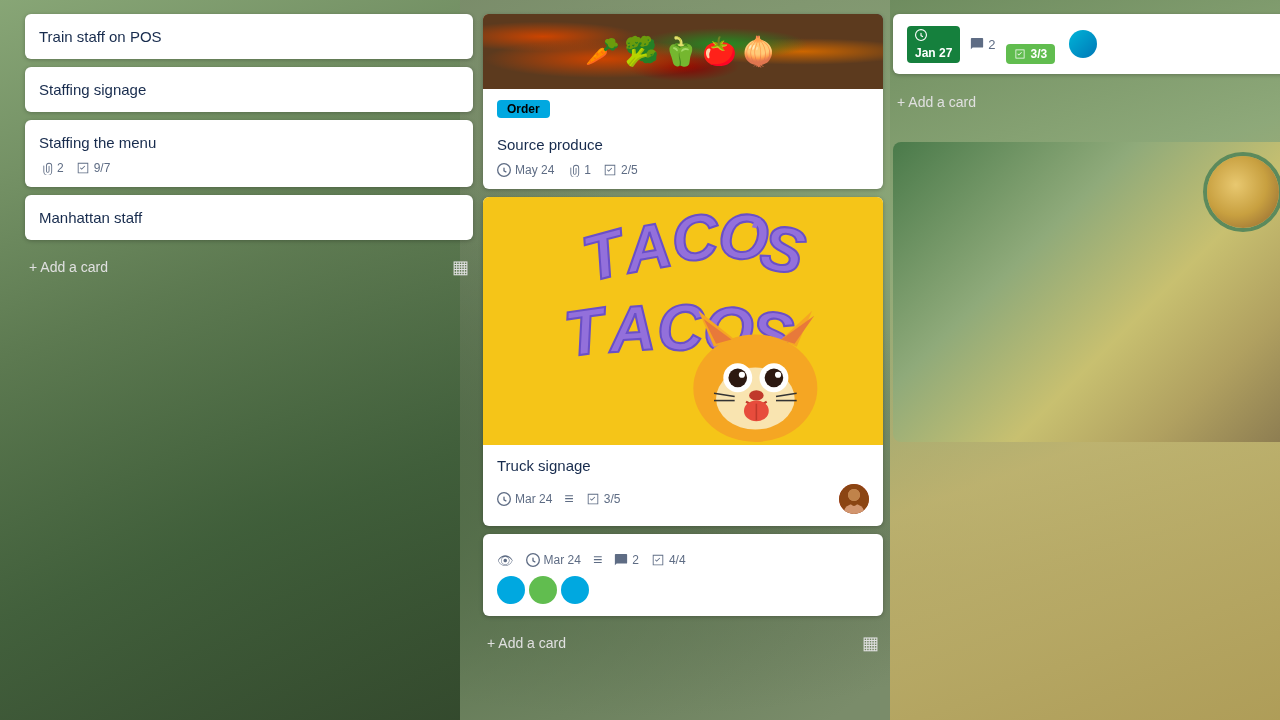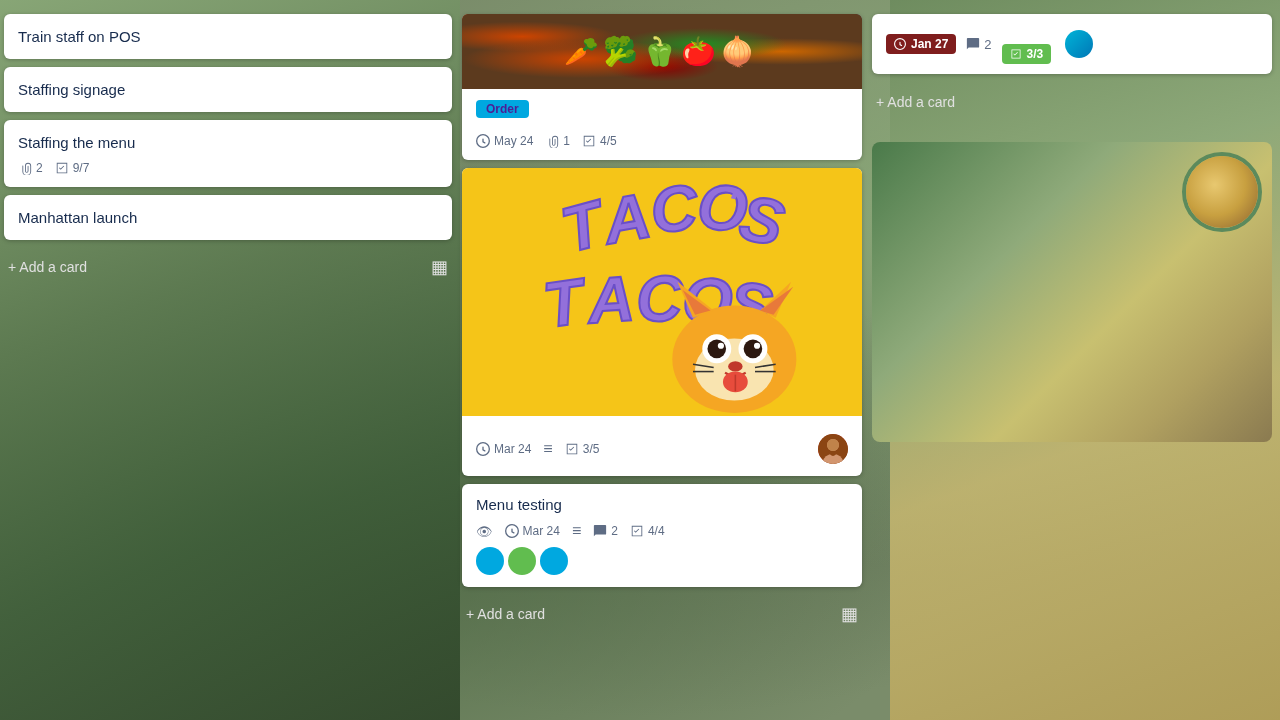--- a/index.html
+++ b/index.html
@@ -38,21 +38,21 @@
       background: linear-gradient(160deg, #6b8a5c 0%, #8faa7a 30%, #c8b870 60%, #b8a055 100%);
       opacity: 0.85;
     }
 
     .board {
       position: absolute;
       inset: 0;
       display: flex;
       flex-direction: row;
       align-items: flex-start;
-      padding: 10px 4px;
+      padding: 10px 25px;
       gap: 10px;
     }
 
     
     .column-left {
       width: 448px;
       min-width: 448px;
       display: flex;
       flex-direction: column;
       gap: 8px;
@@ -150,22 +150,22 @@
     .card-body {
       padding: 10px 14px 12px;
     }
 
     .label-badge {
       display: inline-block;
       padding: 2px 10px;
       border-radius: 4px;
       font-size: 12px;
       font-weight: 600;
-      color: #4c1d95;
-      margin-bottom: 8px;
+      color: #000000;
+      margin-bottom: 16px;
     }
 
     .label-order { background: #00a8e0; }
 
     .card-taco-cover {
       width: 100%;
       height: 248px;
       background: #f5c518;
       position: relative;
       overflow: hidden;
@@ -205,28 +205,29 @@
       color: #fff;
       border-radius: 4px;
       padding: 3px 8px;
       font-size: 12px;
       font-weight: 600;
       margin-top: 20px;
     }
 
     .badge-date-green {
       display: flex;
-      align-items: center;
+      align-items: flex-start;
       gap: 5px;
-      background: #7f1d1d;
+      background: #15803d;
       color: #fff;
       border-radius: 4px;
       padding: 3px 8px;
       font-size: 12px;
       font-weight: 600;
+      flex-direction: column;
     }
 
     .badge-comment {
       display: flex;
       align-items: center;
       gap: 4px;
       color: #5e6c84;
       font-size: 13px;
     }
 
@@ -309,55 +310,56 @@
         <div class="card-meta-item">
           <svg viewBox="0 0 16 16">
               <path d="M2 2h12v12H2V2zm1 1v10h10V3H3zm1.5 5l2 2 4-4-.7-.7-3.3 3.3-1.3-1.3-.7.7z"></path>
             </svg>
           <span>9/7</span>
         </div>
       </div>
     </div>
 
     <div class="card">
-      <span class="card-title">Manhattan launch</span>
+      <span class="card-title">Manhattan staff</span>
     </div>
 
     <div style="display:flex; align-items:center; justify-content:space-between; padding:8px 4px; cursor:pointer;">
       <span style="color:#e0e0e0; font-size:14px;">+ Add a card</span>
       <span style="color:#e0e0e0; font-size:18px;">▦</span>
     </div>
   </div>
 
   <div class="column-middle">
 
     <div class="card-with-cover">
       <div class="card-cover-produce">
         <div class="produce-veggies">🥕🥦🫑🍅🧅</div>
       </div>
       <div class="card-body">
         <span class="label-badge label-order">Order</span>
+        <div class="card-title">Source produce</div>
         <div class="card-meta">
           <div class="card-meta-item">
             <svg viewBox="0 0 16 16" width="13" height="13" fill="#5e6c84">
                 <path d="M8 1.5a6.5 6.5 0 1 0 0 13A6.5 6.5 0 0 0 8 1.5zM0 8a8 8 0 1 1 16 0A8 8 0 0 1 0 8zm8-3a.75.75 0 0 1 .75.75v2.69l1.75 1a.75.75 0 0 1-.75 1.3l-2-1.14A.75.75 0 0 1 7.25 9V5.75A.75.75 0 0 1 8 5z"></path>
               </svg>
             <span>May 24</span>
           </div>
           <div class="card-meta-item">
             <svg viewBox="0 0 16 16" width="13" height="13" fill="#5e6c84">
                 <path d="M11.5 2a3.5 3.5 0 0 0-3.5 3.5v6a2 2 0 1 0 4 0V6a.5.5 0 0 0-1 0v5.5a1 1 0 1 1-2 0V5.5a2.5 2.5 0 0 1 5 0V12a4 4 0 0 1-8 0V5.5a.5.5 0 0 0-1 0V12a5 5 0 0 0 10 0V5.5A3.5 3.5 0 0 0 11.5 2z"></path>
               </svg>
             <span>1</span>
           </div>
           <div class="card-meta-item">
             <svg viewBox="0 0 16 16" width="13" height="13" fill="#5e6c84">
                 <path d="M2 2h12v12H2V2zm1 1v10h10V3H3zm1.5 5l2 2 4-4-.7-.7-3.3 3.3-1.3-1.3-.7.7z"></path>
               </svg>
-            <span>4/5</span>
+            <span>2/5</span>
           </div>
         </div>
       </div>
     </div>
 
     <div class="card-with-cover">
       <div class="card-taco-cover">
         <svg viewBox="0 0 350 240" width="380" height="248">
 
           <rect width="350" height="240" fill="#f5c518"></rect>
@@ -410,20 +412,21 @@
           <ellipse cx="246" cy="207" rx="12" ry="10" fill="#e74c3c"></ellipse>
           <line x1="246" y1="200" x2="246" y2="216" stroke="#c0392b" stroke-width="1.5"></line>
 
           <line x1="205" y1="190" x2="225" y2="193" stroke="#333" stroke-width="1.5"></line>
           <line x1="205" y1="197" x2="225" y2="197" stroke="#333" stroke-width="1.5"></line>
           <line x1="265" y1="193" x2="285" y2="190" stroke="#333" stroke-width="1.5"></line>
           <line x1="265" y1="197" x2="285" y2="197" stroke="#333" stroke-width="1.5"></line>
         </svg>
       </div>
       <div class="card-body">
+        <div class="card-title">Truck signage</div>
         <div class="card-meta">
           <div class="card-meta-item">
             <svg viewBox="0 0 16 16" width="13" height="13" fill="#5e6c84">
                 <path d="M8 1.5a6.5 6.5 0 1 0 0 13A6.5 6.5 0 0 0 8 1.5zM0 8a8 8 0 1 1 16 0A8 8 0 0 1 0 8zm8-3a.75.75 0 0 1 .75.75v2.69l1.75 1a.75.75 0 0 1-.75 1.3l-2-1.14A.75.75 0 0 1 7.25 9V5.75A.75.75 0 0 1 8 5z"></path>
               </svg>
             <span>Mar 24</span>
           </div>
           <div class="card-meta-item">
             <span style="font-size:16px; line-height:1;">≡</span>
           </div>
@@ -445,21 +448,20 @@
 
                 <path d="M9 15 Q15 20 21 15 Q18 22 15 22 Q12 22 9 15z" fill="#8b4513"></path>
               </svg>
             </div>
           </div>
         </div>
       </div>
     </div>
 
     <div class="menu-testing-card">
-      <div class="card-title">Menu testing</div>
       <div class="card-meta">
         <div class="card-meta-item">
           <span style="font-size:13px;">👁</span>
         </div>
         <div class="card-meta-item">
           <svg viewBox="0 0 16 16" width="13" height="13" fill="#5e6c84">
               <path d="M8 1.5a6.5 6.5 0 1 0 0 13A6.5 6.5 0 0 0 8 1.5zM0 8a8 8 0 1 1 16 0A8 8 0 0 1 0 8zm8-3a.75.75 0 0 1 .75.75v2.69l1.75 1a.75.75 0 0 1-.75 1.3l-2-1.14A.75.75 0 0 1 7.25 9V5.75A.75.75 0 0 1 8 5z"></path>
             </svg>
           <span>Mar 24</span>
         </div>

